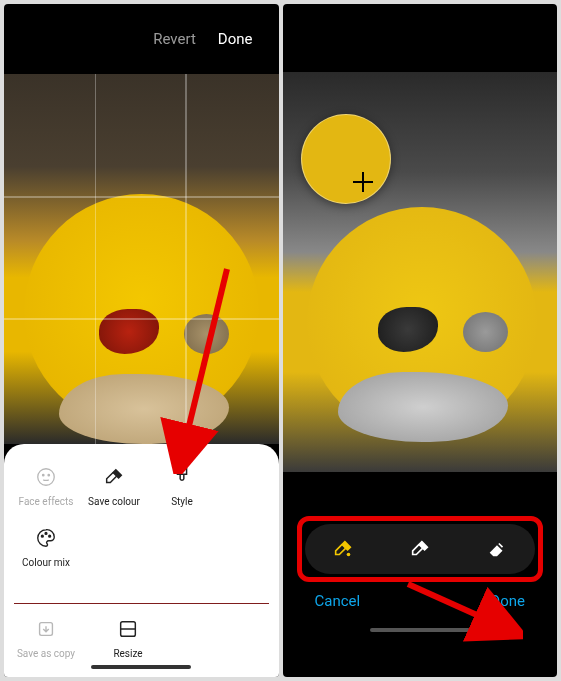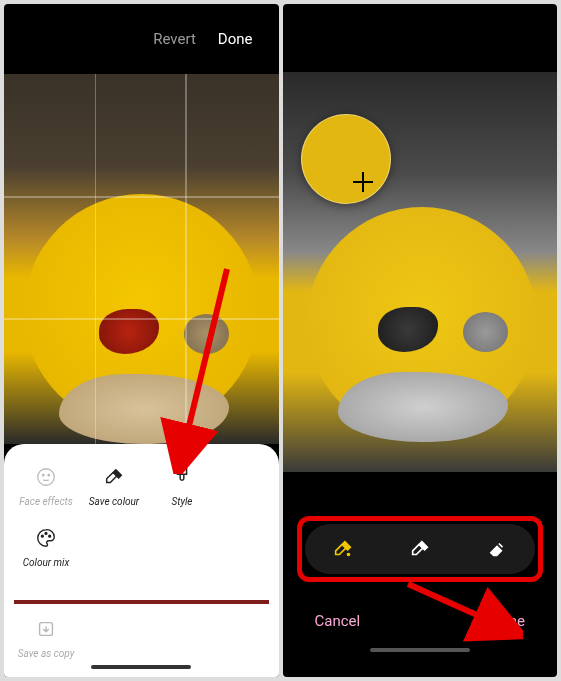--- a/index.html
+++ b/index.html
@@ -90,33 +90,32 @@
   }
   .tool {
     width: 64px;
     display: flex;
     flex-direction: column;
     align-items: center;
     gap: 6px;
     font-size: 10px;
     color: #222;
     text-align: right;
-    font-style: italic;
   }
   .tool.disabled { color: #aaa; }
   .tool .ico {
     width: 26px; height: 26px;
     display: flex; align-items: center; justify-content: center;
   }
   .tool svg { width: 22px; height: 22px; }
   .tool.disabled svg { opacity: .35; }
 
   .left .spacer { height: 18px; }
   .left .bottom-row {
-    border-top: 4px solid #7f1d1d;
+    border-top: 1px solid #7f1d1d;
     padding-top: 12px;
     display: flex;
     gap: 18px;
   }
   .left .home-indicator {
     width: 100px; height: 4px;
     background: #333;
     border-radius: 2px;
     margin: 6px auto 0;
   }
@@ -193,25 +192,25 @@
     inset: -8px;
     border: 5px solid #e60000;
     border-radius: 12px;
     pointer-events: none;
   }
   .right .toolpill .slot {
     width: 33%; display:flex; justify-content:center;
   }
   .right .toolpill svg { width: 22px; height: 22px; }
   .right .footer {
-    margin-top: 38px;
+    margin-top: 18px;
     display: flex;
     justify-content: space-between;
     padding: 0 32px 14px;
-    color: #f9a8d4;
+    color: #0ea5e9;
     font-size: 15px;
   }
   .right .home-indicator {
     width: 100px; height: 4px;
     background: #555;
     border-radius: 2px;
     margin: 4px auto 8px;
   }
 
   
@@ -290,20 +289,29 @@
 
     <div class="bottom-row">
       <div class="tool disabled">
         <div class="ico">
           <svg viewBox="0 0 24 24" fill="none" stroke="#333" stroke-width="1.5">
               <rect x="5" y="5" width="14" height="14" rx="2"></rect>
               <path d="M12 9v6M9 12l3 3 3-3"></path>
             </svg>
         </div>
         <span>Save as copy</span>
+      </div>
+      <div class="tool">
+        <div class="ico">
+          <svg viewBox="0 0 24 24" fill="none" stroke="#222" stroke-width="1.6">
+              <rect x="4" y="4" width="16" height="16" rx="2"></rect>
+              <path d="M4 12h16"></path>
+            </svg>
+        </div>
+        <span>Resize</span>
       </div>
     </div>
     <div class="home-indicator"></div>
   </div>
 
   <svg class="arrow" style="top:260px; left:135px; width:100px; height:210px" viewBox="0 0 100 210">
     <defs>
         <marker id="ah1" markerWidth="10" markerHeight="10" refX="6" refY="5" orient="auto">
           <path d="M0 0L10 5L0 10z" fill="#e60000"></path>
         </marker>

